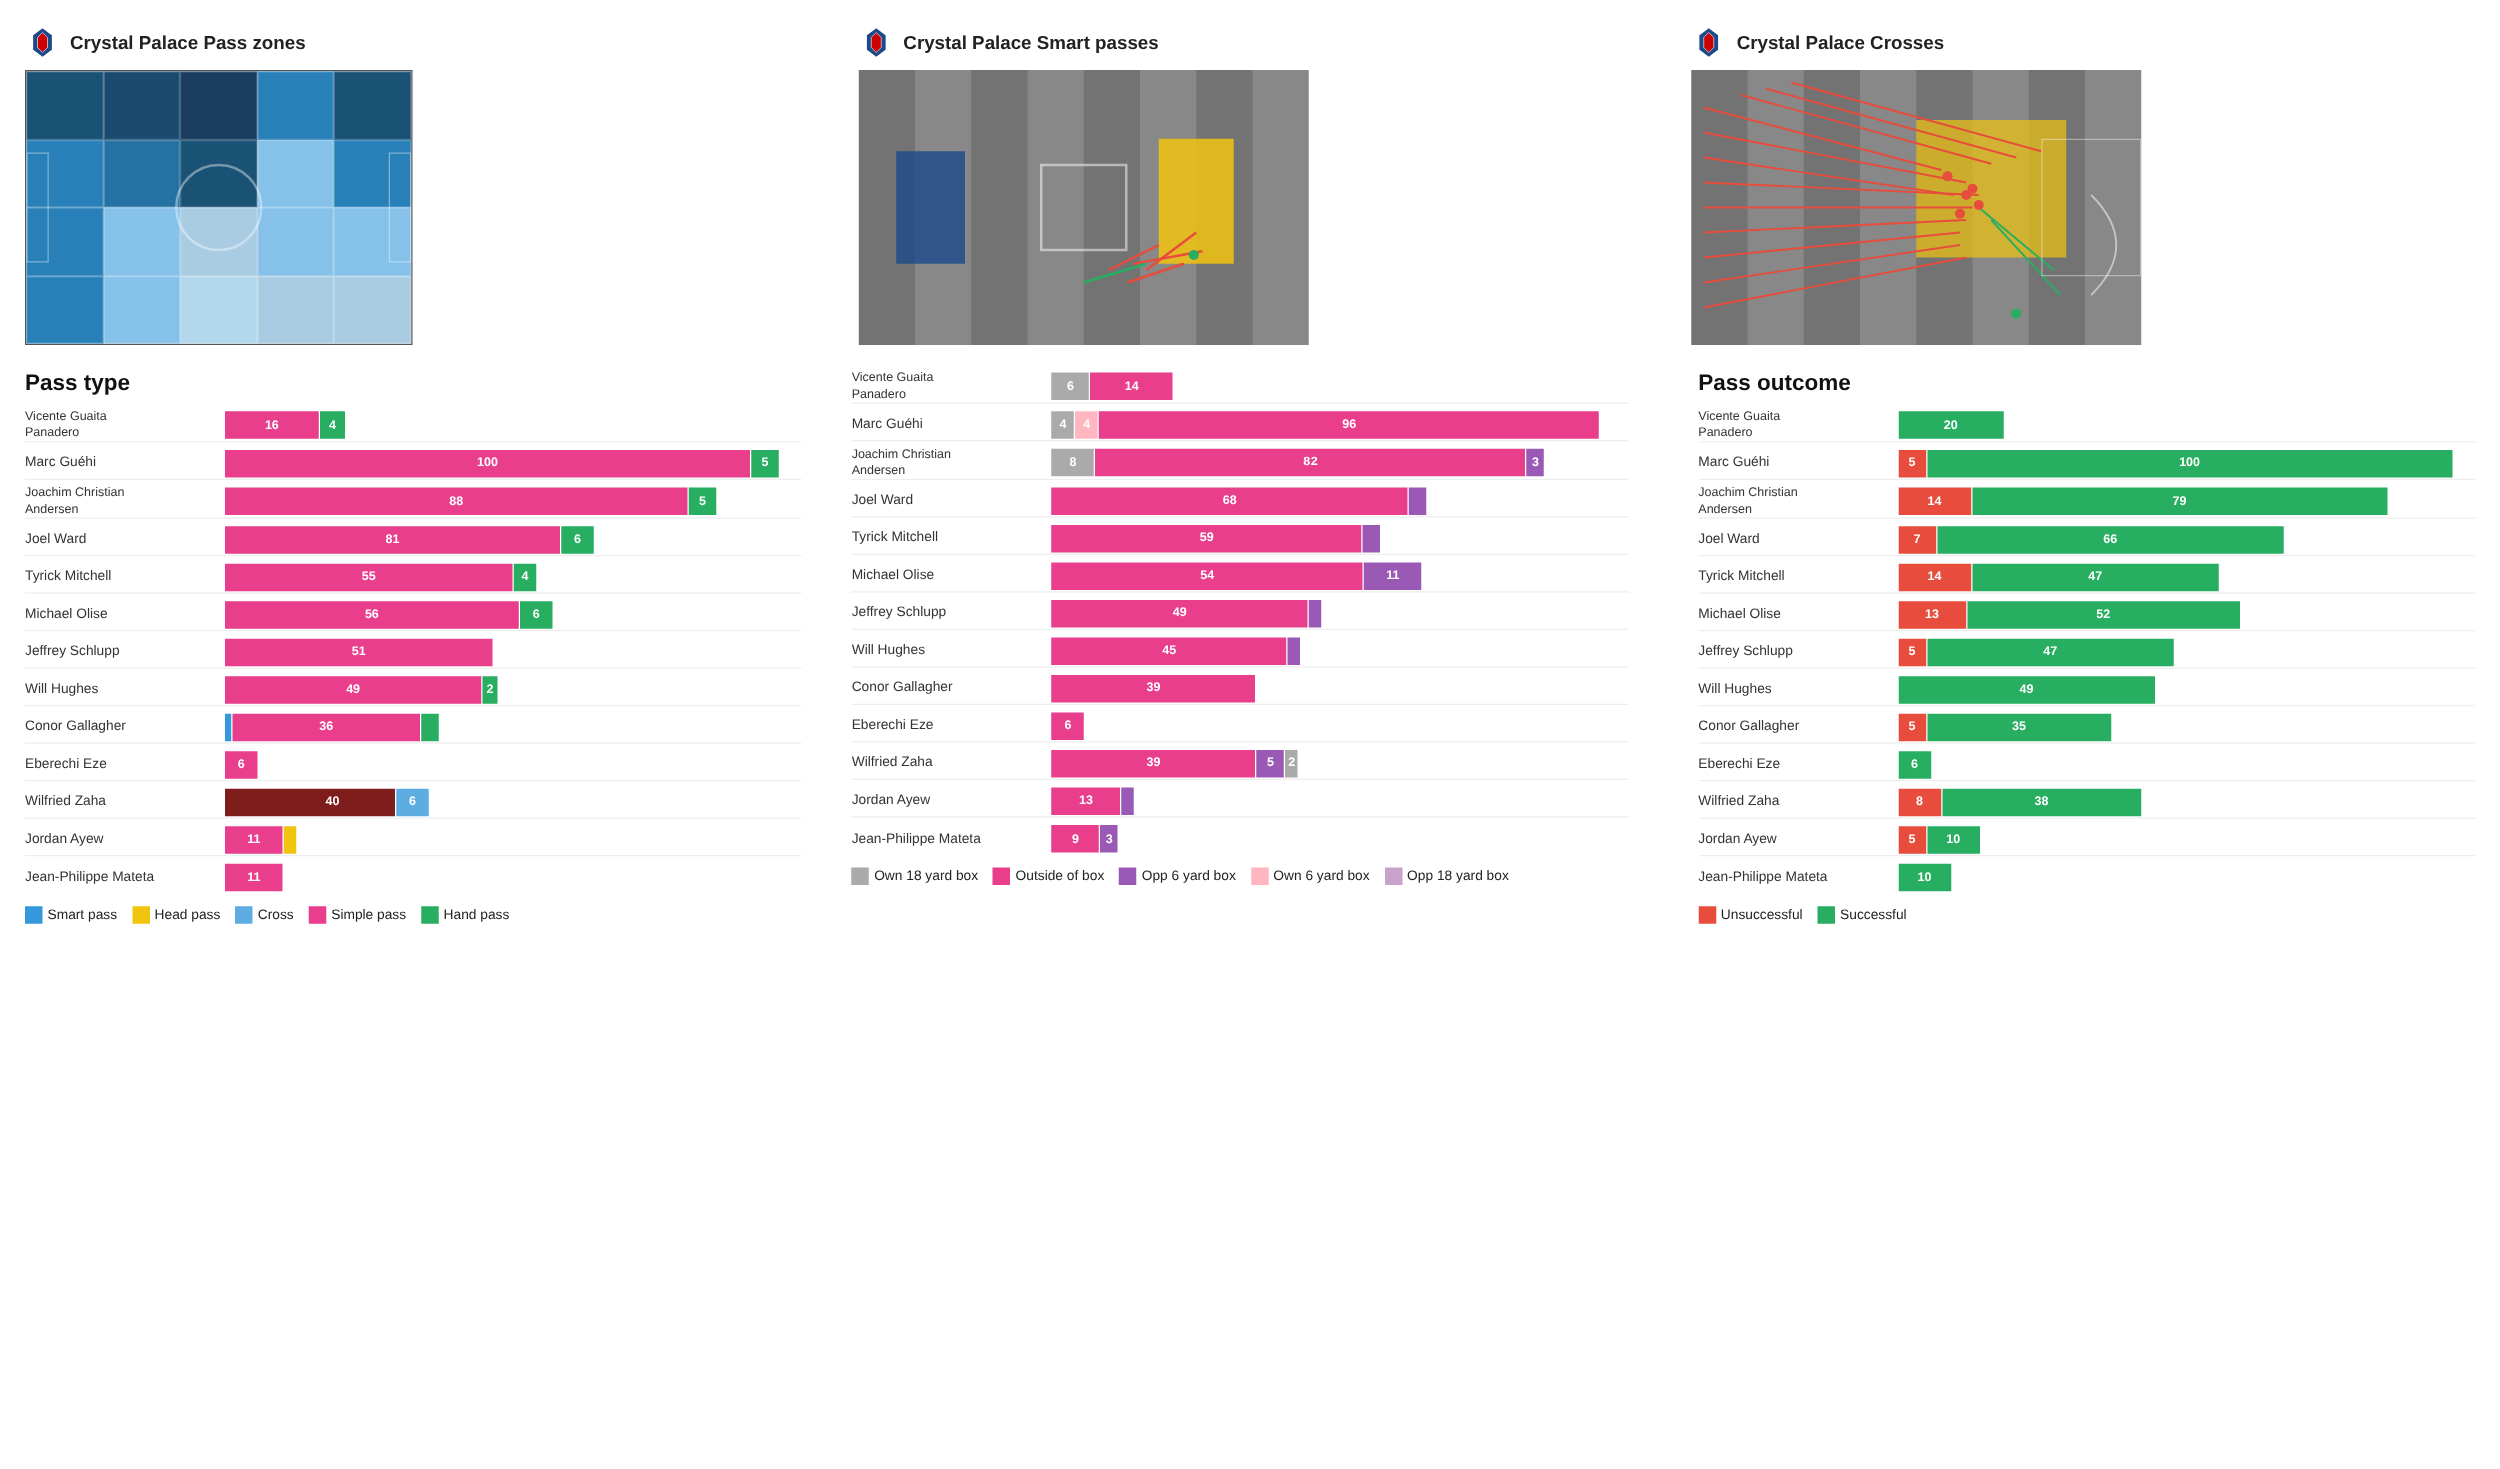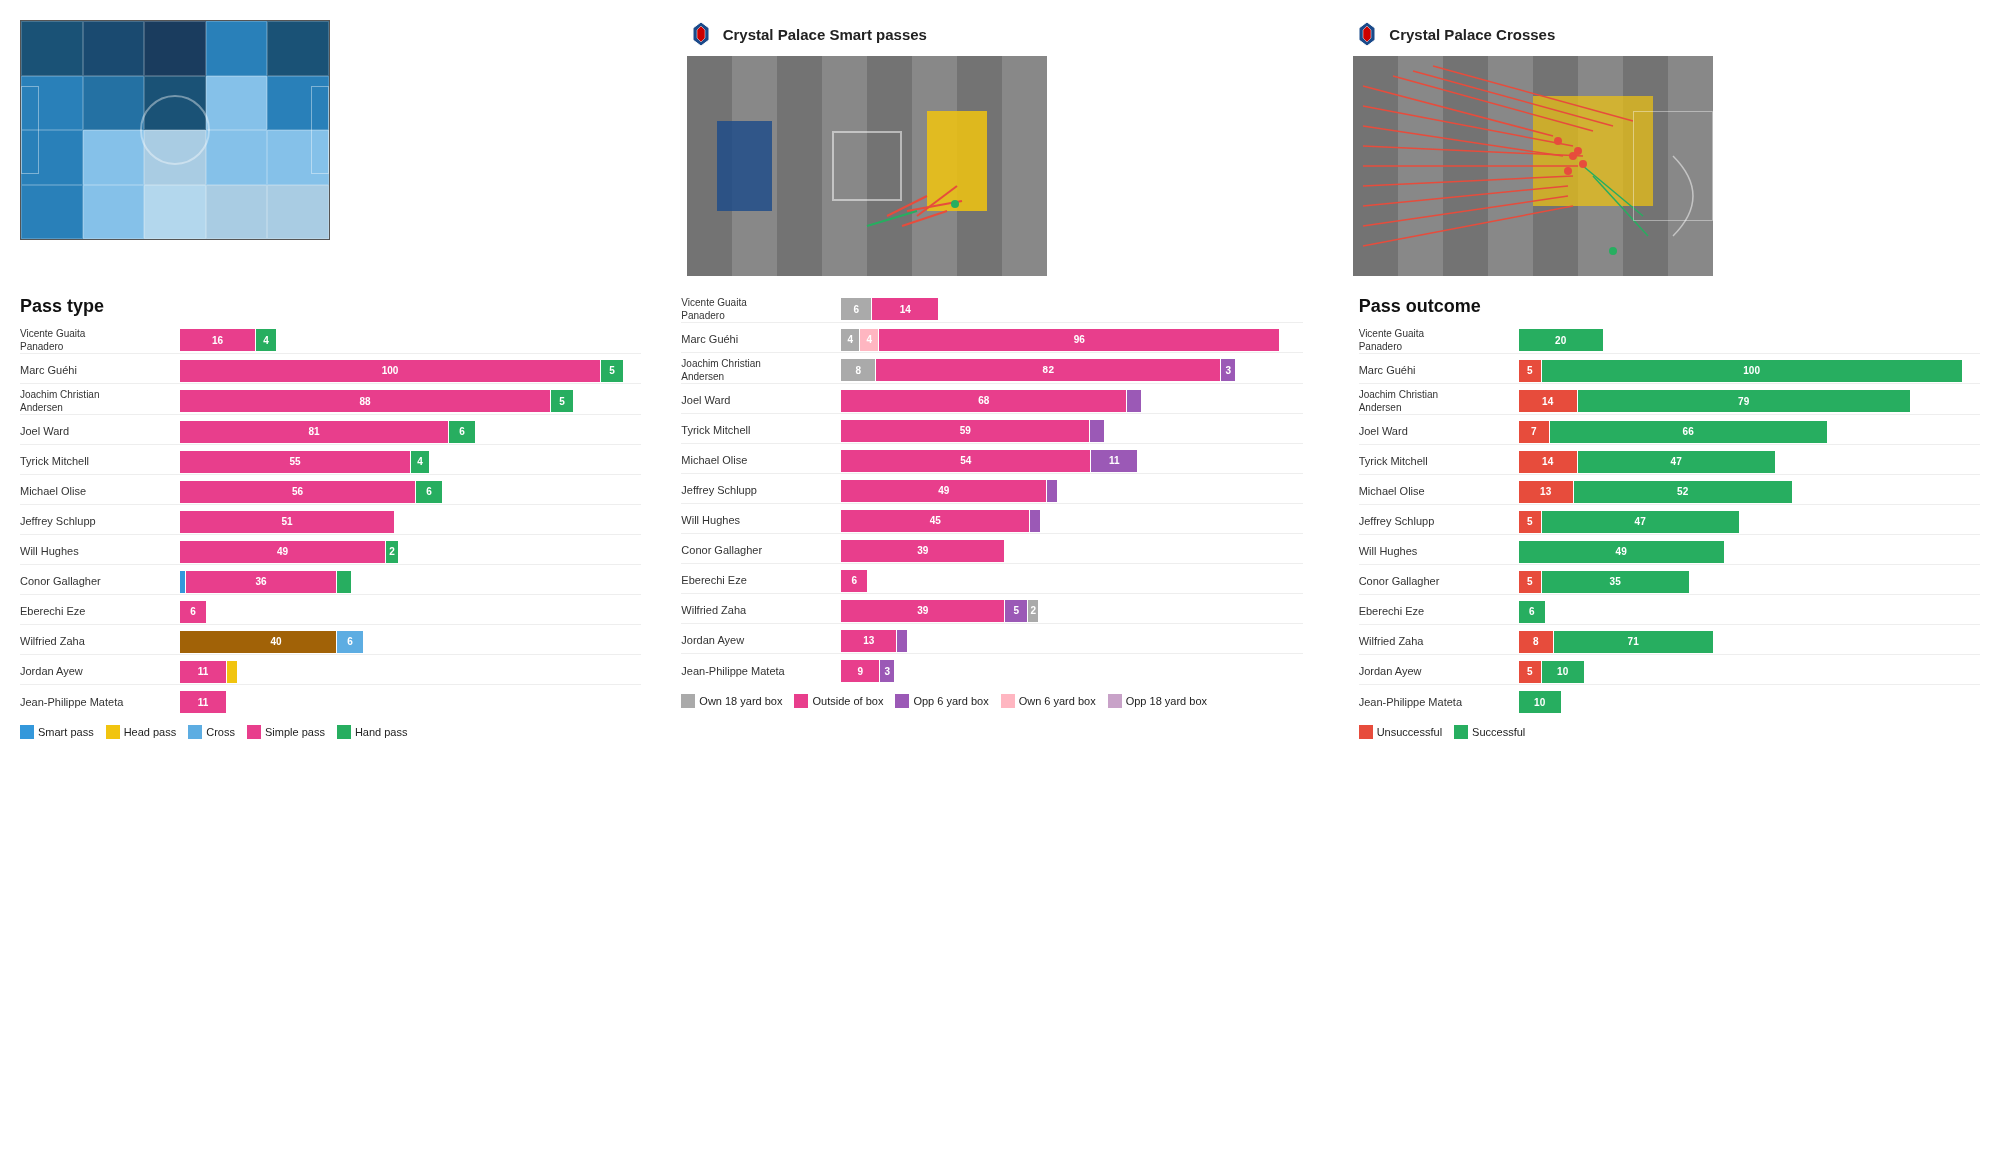--- a/index.html
+++ b/index.html
@@ -29,20 +29,27 @@
     .player-divider { border-bottom: 1px solid #eee; }
   </style>
 </head>
 <body>
 
 <div class="main-container">
 
   <div class="charts-row">
 
     <div class="chart-section">
+      <div class="chart-title">
+        <svg class="crystal-icon" viewBox="0 0 28 28">
+          <polygon points="14,2 22,8 22,20 14,26 6,20 6,8" fill="#1a4a8a" stroke="#fff" stroke-width="1"></polygon>
+          <polygon points="14,6 18,10 18,18 14,22 10,18 10,10" fill="#c00" stroke="#fff" stroke-width="0.5"></polygon>
+        </svg>
+        <span>Crystal Palace Pass zones</span>
+      </div>
       <div style="width:310px; height:220px; position:relative; border:1px solid #555; overflow:hidden;">
 
         <div style="display:grid; grid-template-columns:repeat(5,1fr); grid-template-rows:repeat(4,1fr); width:100%; height:100%;">
 
           <div style="background:#1a5276; border:1px solid rgba(255,255,255,0.2);"></div>
           <div style="background:#1a4a70; border:1px solid rgba(255,255,255,0.2);"></div>
           <div style="background:#1a3c5e; border:1px solid rgba(255,255,255,0.2);"></div>
           <div style="background:#2980b9; border:1px solid rgba(255,255,255,0.2);"></div>
           <div style="background:#1a5276; border:1px solid rgba(255,255,255,0.2);"></div>
 
@@ -235,21 +242,21 @@
       </div>
       <div class="player-row player-divider">
         <div class="player-name">Eberechi Eze</div>
         <div class="bar-area">
           <div class="bar-segment" style="background:#e83e8c; width:26px;">6</div>
         </div>
       </div>
       <div class="player-row player-divider">
         <div class="player-name">Wilfried Zaha</div>
         <div class="bar-area">
-          <div class="bar-segment" style="background:#a16207; width:156px;padding-left:36px;">40</div>
+          <div class="bar-segment" style="background:#7f1d1d; width:136px;padding-left:36px;">40</div>
           <div class="bar-segment" style="background:#5dade2; width:26px;">6</div>
         </div>
       </div>
       <div class="player-row player-divider">
         <div class="player-name">Jordan Ayew</div>
         <div class="bar-area">
           <div class="bar-segment" style="background:#e83e8c; width:46px;">11</div>
           <div class="bar-segment" style="background:#f1c40f; width:10px;"></div>
         </div>
       </div>
@@ -470,21 +477,21 @@
       <div class="player-row player-divider">
         <div class="player-name">Eberechi Eze</div>
         <div class="bar-area">
           <div class="bar-segment" style="background:#27ae60; width:26px;">6</div>
         </div>
       </div>
       <div class="player-row player-divider">
         <div class="player-name">Wilfried Zaha</div>
         <div class="bar-area">
           <div class="bar-segment" style="background:#e74c3c; width:34px;">8</div>
-          <div class="bar-segment" style="background:#27ae60; width:159px;">71</div>
+          <div class="bar-segment" style="background:#27ae60; width:159px;">38</div>
         </div>
       </div>
       <div class="player-row player-divider">
         <div class="player-name">Jordan Ayew</div>
         <div class="bar-area">
           <div class="bar-segment" style="background:#e74c3c; width:22px;">5</div>
           <div class="bar-segment" style="background:#27ae60; width:42px;">10</div>
         </div>
       </div>
       <div class="player-row">

